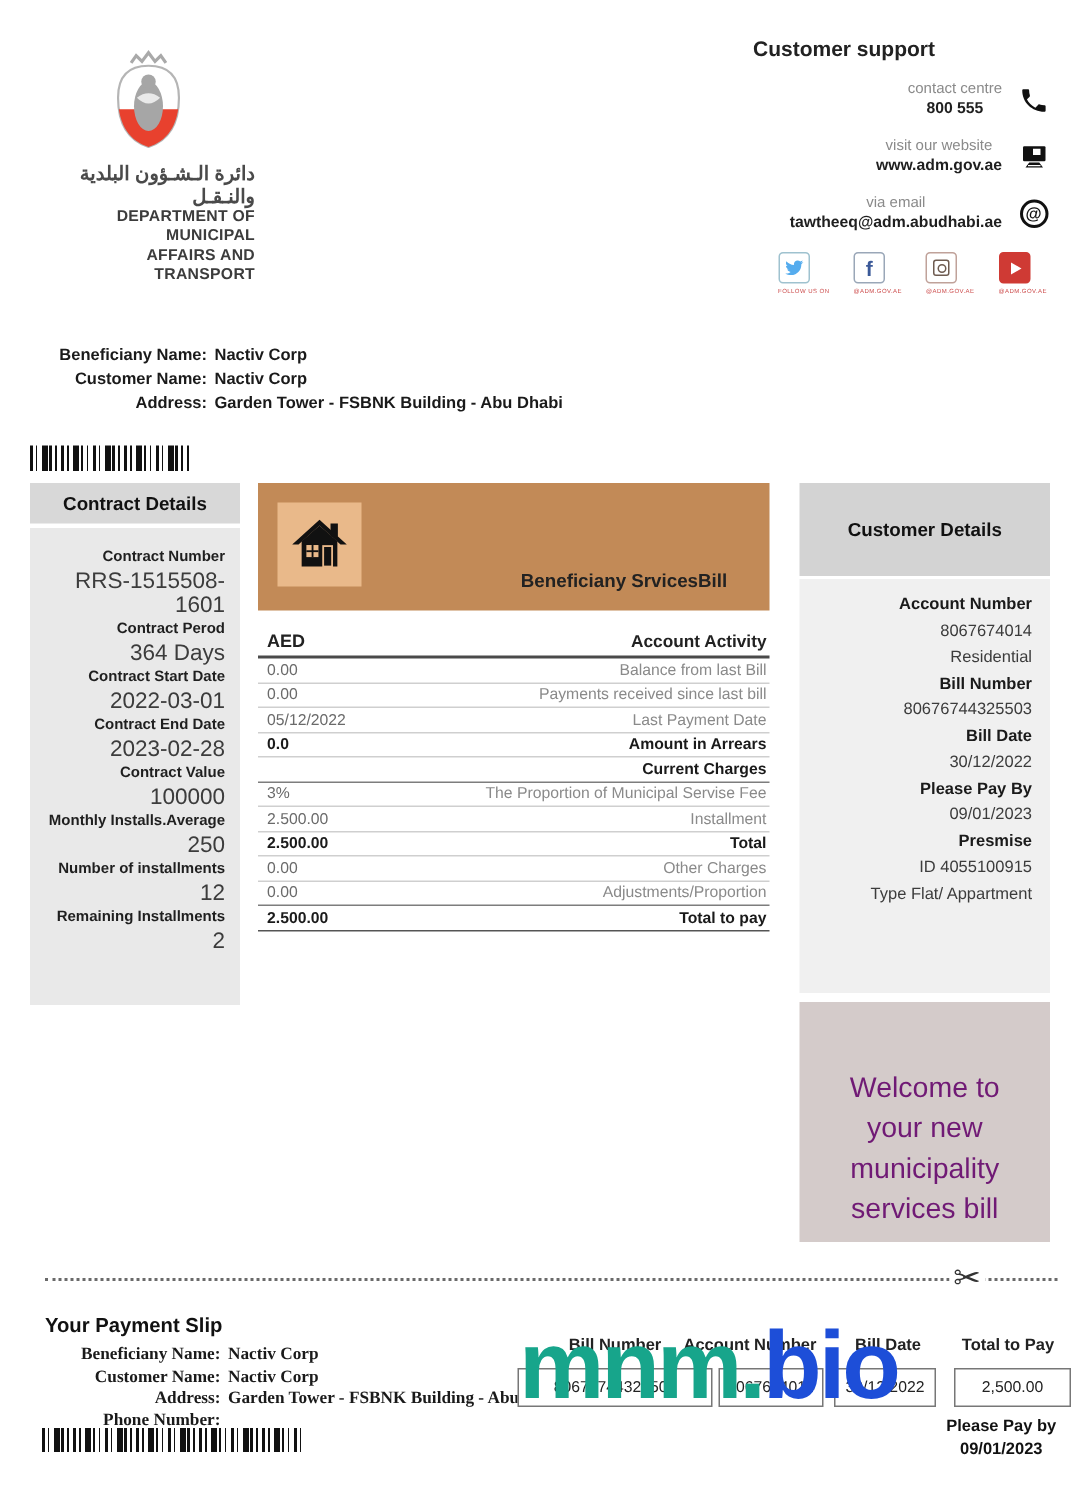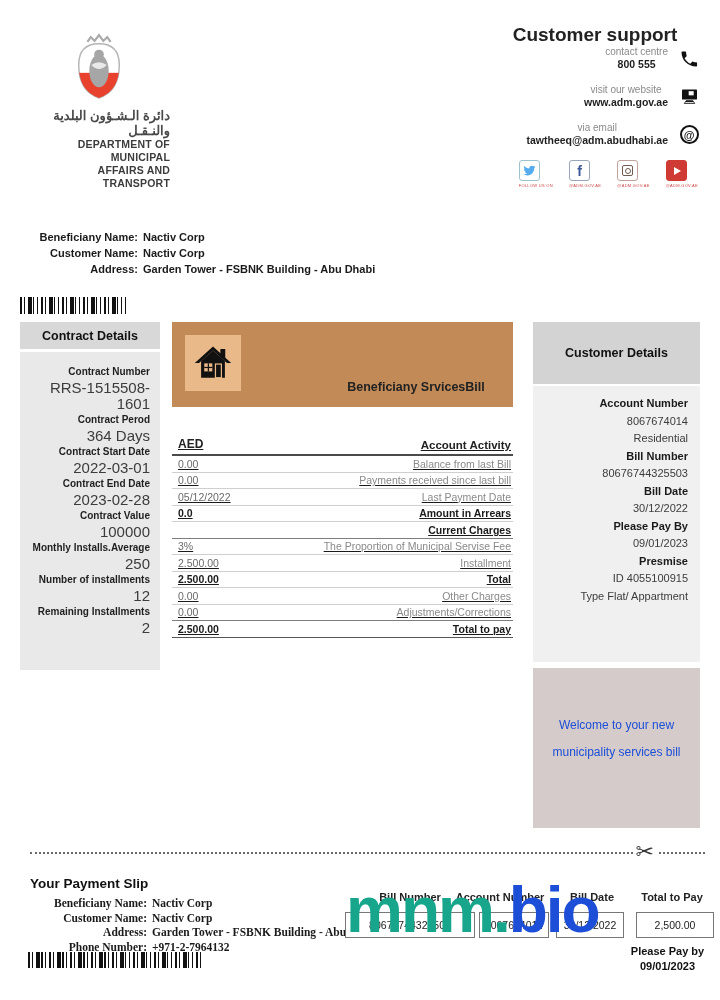--- a/index.html
+++ b/index.html
@@ -10,21 +10,21 @@
   }
 
   
   .logo-block { position:absolute; left:28px; top:32px; width:142px; text-align:right; }
   .logo-emblem { display:block; margin:0 auto 4px; }
   .logo-arabic { font-size:13px; font-weight:bold; color:#4a4a4a; direction:rtl; line-height:15px; }
   .logo-en { font-size:10.5px; font-weight:bold; color:#3c3c3c; line-height:13px; letter-spacing:0.2px; }
 
   
   .support { position:absolute; right:18px; top:24px; width:200px; }
-  .support-title { text-align:center; font-size:19px; font-weight:bold; color:#222; padding-right:14px;}
+  .support-title { text-align:left; font-size:14px; font-weight:bold; color:#222; margin-bottom:14px; padding-right:14px;}
   .support-row { display:flex; justify-content:flex-end; align-items:center; margin-bottom:13px; }
   .support-text { text-align:center; margin-right:8px; }
   .support-label { font-size:10px; color:#8a8a8a; line-height:12px; }
   .support-value { font-size:10.5px; font-weight:bold; color:#1f1f1f; line-height:13px; }
   .support-icon { width:26px; display:flex; justify-content:center; align-items:center; }
   .at-circle { width:19px; height:19px; border:2.2px solid #111; border-radius:50%;
                display:flex; align-items:center; justify-content:center;
                font-size:11px; font-weight:bold; color:#111; }
   .social-row { display:flex; justify-content:flex-end; gap:16px; margin-top:4px; padding-right:4px;}
   .soc { text-align:center; }
@@ -65,21 +65,21 @@
   .cd-value { font-size:15px; color:#3c3c3c; line-height:16px; }
 
   
   .bill-header { position:absolute; left:172px; top:322px; width:341px; height:85px; background:#c28a57; }
   .house-box { position:absolute; left:13px; top:13px; width:56px; height:56px; background:#e9b98a;
     display:flex; align-items:center; justify-content:center; }
   .bill-title { position:absolute; right:4px; bottom:13px; width:186px; text-align:center;
     font-size:12.5px; font-weight:bold; color:#222; }
 
   
-  .acct { position:absolute; left:172px; top:437px; width:341px;text-decoration:underline; }
+  .acct { position:absolute; left:172px; top:420px; width:341px; }
   .acct-head { display:flex; justify-content:space-between; align-items:flex-end;
     border-bottom:2px solid #4a4a4a; padding:0 2px 3px 6px; }
   .acct-head .h-aed { font-size:12px; font-weight:bold; color:#222; }
   .acct-head .h-act { font-size:11.5px; font-weight:bold; color:#222; }
   .acct-row { display:flex; justify-content:space-between; align-items:center;
     height:16.5px; padding:0 2px 0 6px; border-bottom:1px solid #cfcfcf; }
   .acct-row .amt { font-size:10.5px; color:#6a6a6a; }
   .acct-row .lbl { font-size:10.5px; color:#8a8a8a; }
   .acct-row.bold .amt, .acct-row.bold .lbl { color:#1a1a1a; font-weight:bold; }
   .acct-row.sep-strong { border-bottom:1.8px solid #7d7d7d; }
@@ -90,21 +90,21 @@
     background:#d3d3d3; display:flex; align-items:center; justify-content:center;
     font-size:12.5px; font-weight:bold; color:#111; }
   .cust-body { position:absolute; left:533px; top:386px; width:167px; height:276px;
     background:#f0f0f0; padding:9px 12px 0; text-align:right; }
   .cust-line { font-size:11px; color:#3c3c3c; line-height:17.5px; }
   .cust-line.bold { font-weight:bold; color:#1a1a1a; }
 
   
   .welcome { position:absolute; left:533px; top:668px; width:167px; height:160px;
     background:#d4cbca; padding:44px 16px 0; text-align:center; }
-  .welcome-text { font-size:12px; line-height:27px; color:#1d4ed8; }
+  .welcome-text { font-size:19px; line-height:27px; color:#701a75; }
 
   
   .cutline { position:absolute; left:30px; top:852px; width:675px; border-top:2px dotted #6a6a6a; }
   .scissors { position:absolute; right:48px; top:-14px; font-size:22px; color:#333;
     background:#fff; padding:0 3px; line-height:24px; }
   .slip-title { position:absolute; left:30px; top:876px; font-size:13.5px; font-weight:bold; color:#111; }
   .slip-details { position:absolute; left:22px; top:896px; font-family:"Liberation Serif", serif; }
   .slip-row { display:grid; grid-template-columns:125px auto; column-gap:5px; line-height:14.5px; }
   .slip-label { text-align:right; font-weight:bold; font-size:11.5px; }
   .slip-value { text-align:left; font-weight:bold; font-size:11.5px; }
@@ -302,21 +302,21 @@
     <div class="acct-row bold">
       <span class="amt">2.500.00</span>
       <span class="lbl">Total</span>
     </div>
     <div class="acct-row">
       <span class="amt">0.00</span>
       <span class="lbl">Other Charges</span>
     </div>
     <div class="acct-row sep-strong">
       <span class="amt">0.00</span>
-      <span class="lbl">Adjustments/Corrections</span>
+      <span class="lbl">Adjustments/Proportion</span>
     </div>
     <div class="acct-row bold sep-dark">
       <span class="amt">2.500.00</span>
       <span class="lbl">Total to pay</span>
     </div>
   </div>
 
   <div class="cust-header">Customer Details</div>
   <div class="cust-body">
     <div class="cust-line bold">Account Number</div>
@@ -351,21 +351,20 @@
     <div class="slip-row">
       <span class="slip-label">Customer Name:</span>
       <span class="slip-value">Nactiv Corp</span>
     </div>
     <div class="slip-row">
       <span class="slip-label">Address:</span>
       <span class="slip-value">Garden Tower - FSBNK Building - Abu Dhabi</span>
     </div>
     <div class="slip-row">
       <span class="slip-label">Phone Number:</span>
-      <span class="slip-value">+971-2-7964132</span>
     </div>
   </div>
 
   <div class="barcode barcode-slip"></div>
 
   <div class="pay-field-label" style="left:410px;">Bill Number</div>
   <div class="pay-field-label" style="left:500px;">Account Number</div>
   <div class="pay-field-label" style="left:592px;">Bill Date</div>
   <div class="pay-field-label" style="left:672px;">Total to Pay</div>
 

